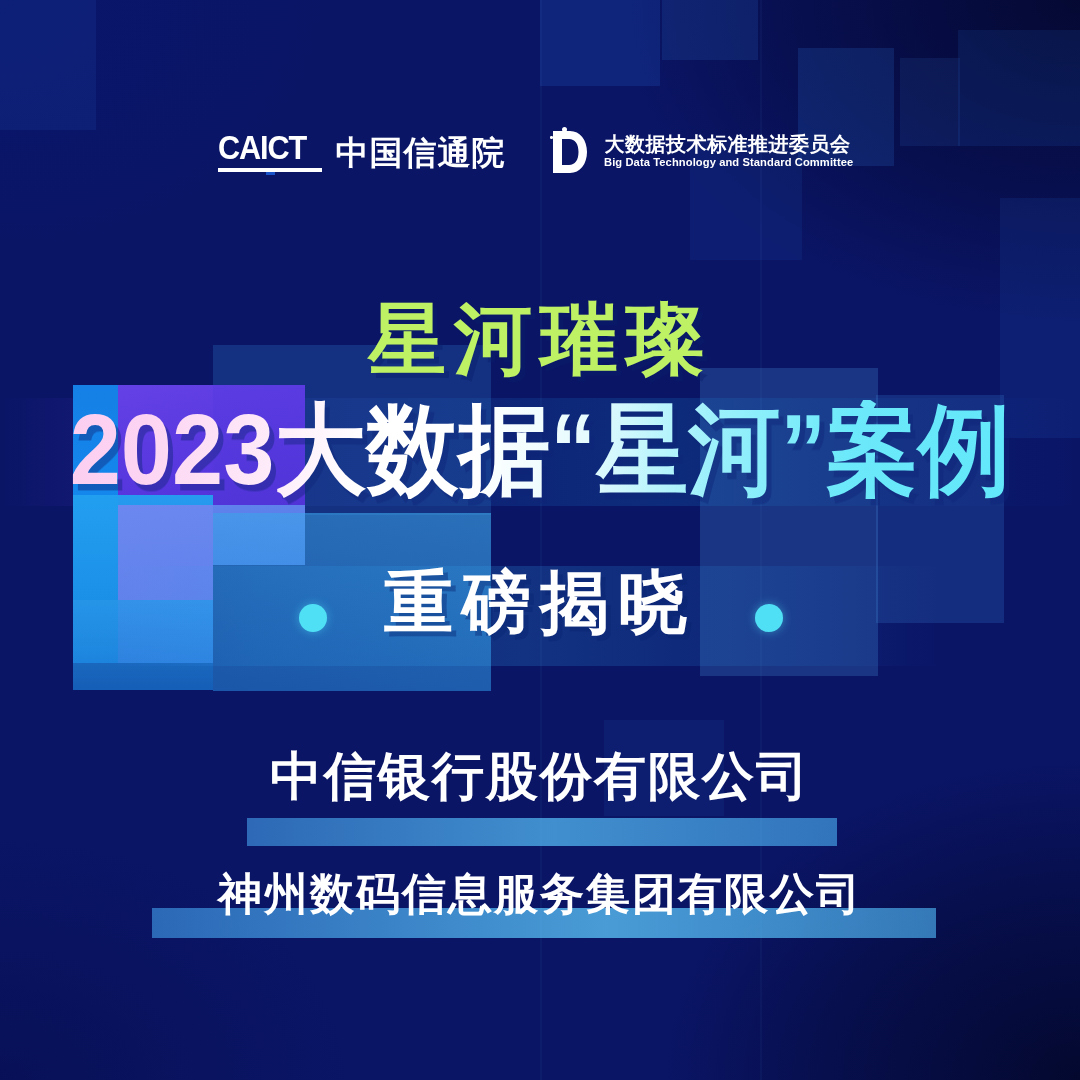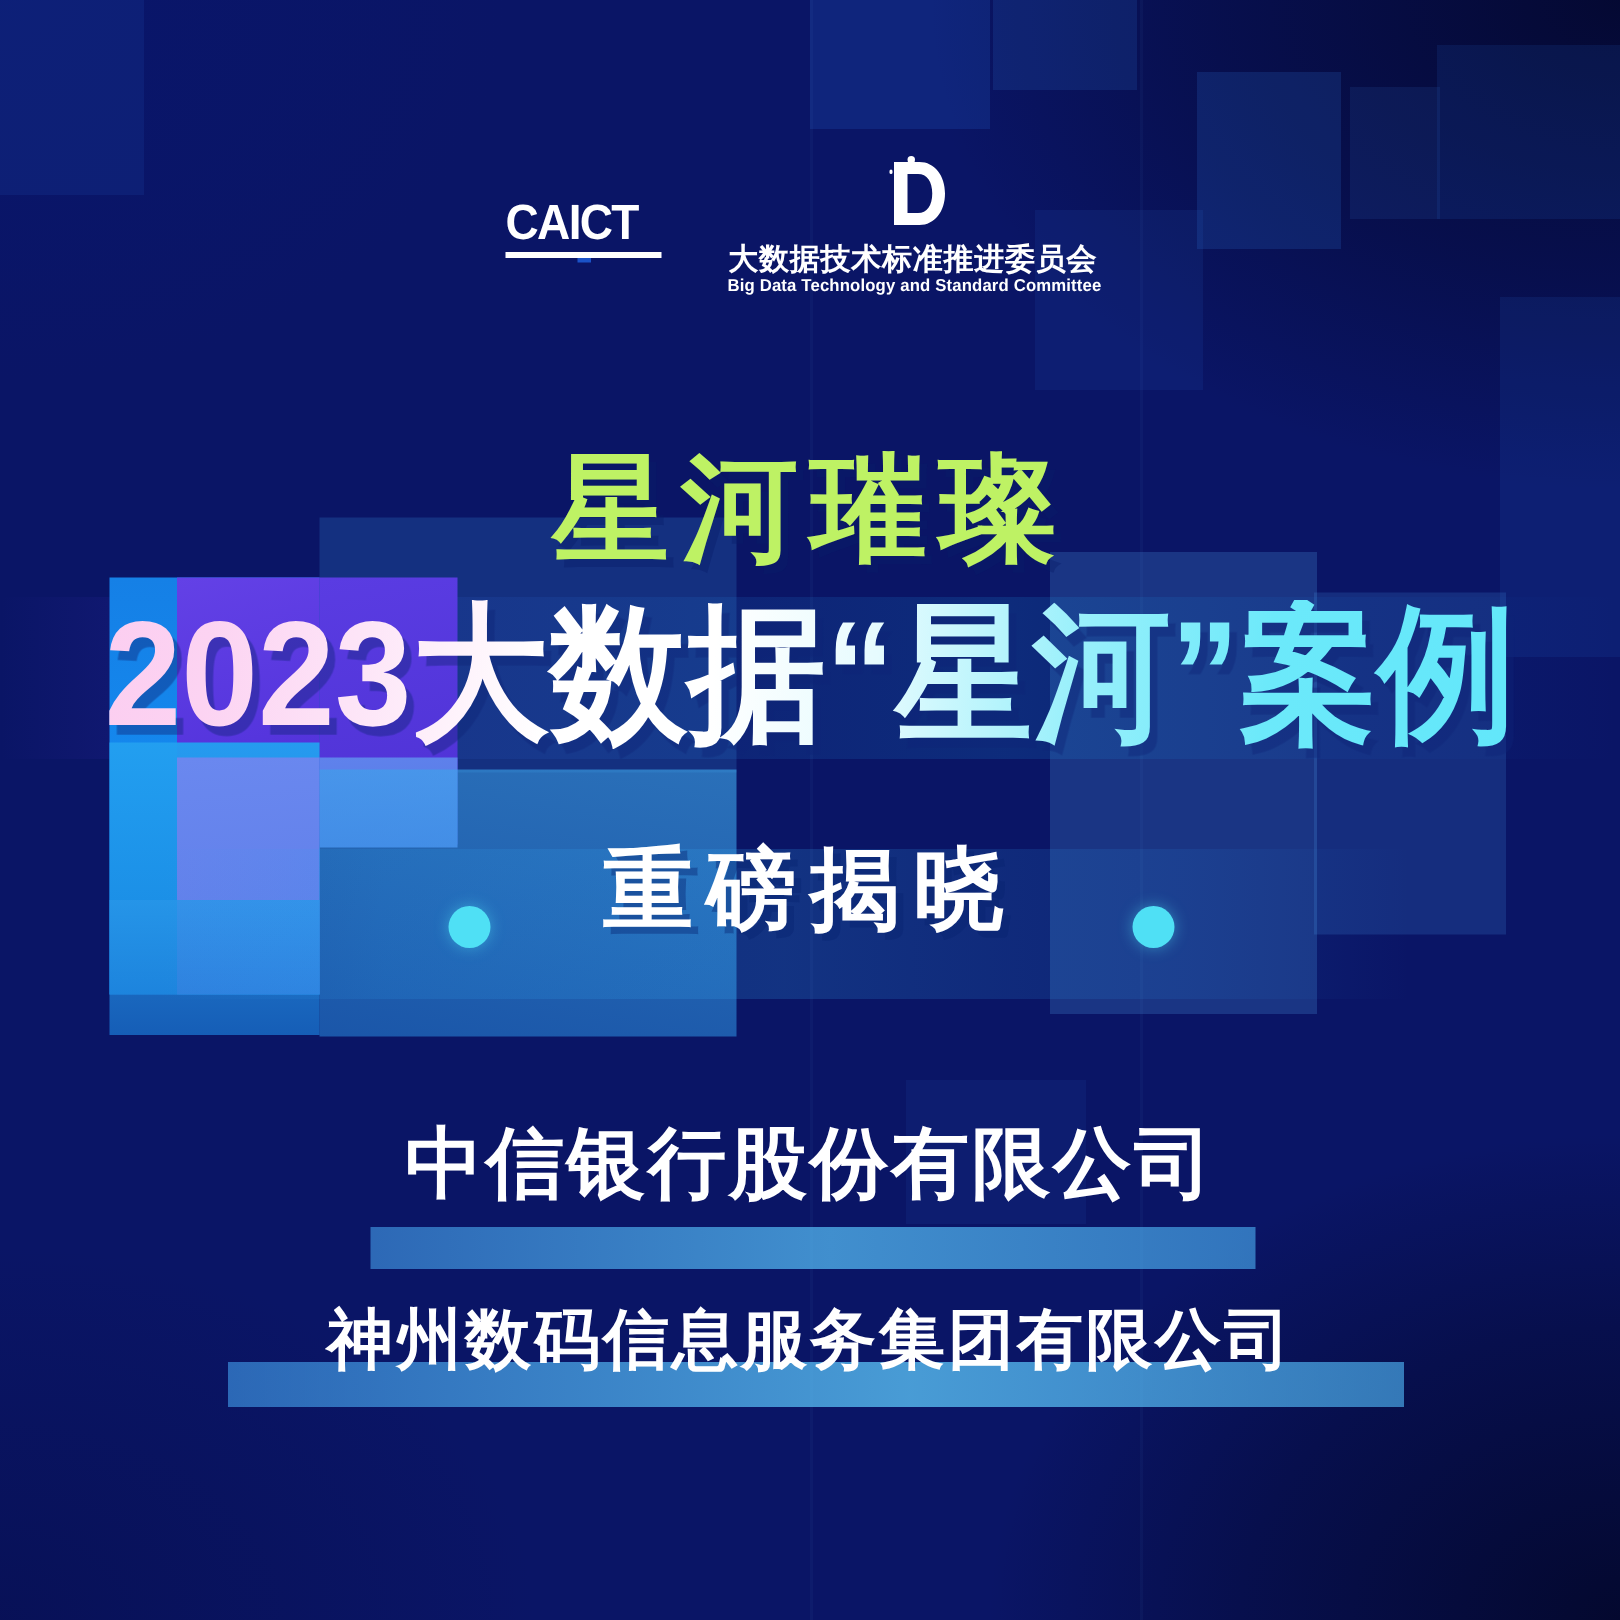--- a/index.html
+++ b/index.html
@@ -98,21 +98,21 @@
   .logo-caict{display:flex;align-items:flex-end;gap:13px;}
   .caict-mark{position:relative;display:flex;flex-direction:column;align-items:flex-start;}
   .caict-word{font-weight:bold;font-size:33px;letter-spacing:-1.2px;color:#ffffff;
     line-height:1;font-family:"Liberation Sans",sans-serif;font-stretch:condensed;
     transform:scaleX(0.93);transform-origin:left bottom;}
   .caict-rule{width:104px;height:4px;background:#ffffff;margin-top:4px;position:relative;}
   .caict-rule::after{content:"";position:absolute;left:48px;top:4px;width:9px;height:3px;background:#1a52c8;}
   .caict-cn{font-size:33px;font-weight:bold;color:#ffffff;line-height:1;letter-spacing:1px;
     padding-bottom:3px;}
 
-  .logo-bigdata{display:flex;align-items:center;gap:11px;flex-direction:column;}
+  .logo-bigdata{display:flex;align-items:center;gap:11px;}
   .bd-mark{position:relative;width:44px;height:48px;}
   .bd-d{position:absolute;left:4px;top:4px;width:34px;height:42px;}
   .bd-dots{position:absolute;left:0px;top:0px;width:22px;height:16px;}
   .bd-dots i{position:absolute;background:#ffffff;border-radius:50%;display:block;}
   .bd-text{display:flex;flex-direction:column;gap:3px;}
   .bd-cn{font-size:20px;font-weight:bold;color:#ffffff;letter-spacing:0.5px;line-height:1;}
   .bd-en{font-size:11.5px;font-weight:bold;color:#ffffff;letter-spacing:0.1px;line-height:1;
     transform:scaleX(0.97);transform-origin:left center;}
 
   
@@ -132,22 +132,22 @@
       #ffffff 34%,
       #ffffff 44%,
       #e6fbfe 54%,
       #9af0fb 66%,
       #6ce9fa 78%,
       #5ee6fa 100%);
     -webkit-background-clip:text;background-clip:text;color:transparent;
     filter:drop-shadow(5px 6px 0 rgba(14,36,118,0.42));
     transform:scaleY(1.08);transform-origin:center top;}
 
-  .line3{top:568px;font-size:60px;letter-spacing:9px;color:#ffffff;
-    text-shadow:5px 5px 0 rgba(8,34,112,0.40);font-family:Liberation Mono, monospace;}
+  .line3{top:568px;font-size:69px;letter-spacing:9px;color:#ffffff;
+    text-shadow:5px 5px 0 rgba(8,34,112,0.40);}
 
   .dot{position:absolute;width:28px;height:28px;border-radius:50%;
     background:#4fe0f5;box-shadow:0 0 10px rgba(79,224,245,0.45);}
   .dot-l{left:299px;top:604px;}
   .dot-r{left:755px;top:604px;}
 
   
   #companies{position:absolute;left:0;top:0;width:1080px;}
   .co{position:absolute;width:1080px;text-align:center;white-space:nowrap;
     font-size:52px;font-weight:bold;color:#ffffff;line-height:1;letter-spacing:2px;}
@@ -195,20 +195,21 @@
   <div class="seam" style="left:540px;"></div>
   <div class="seam" style="left:760px;"></div>
 
   <div id="header">
 
     <div class="logo-caict">
       <div class="caict-mark">
         <div class="caict-word">CAICT</div>
         <div class="caict-rule"></div>
       </div>
+      <div class="caict-cn">中国信通院</div>
     </div>
 
     <div class="logo-bigdata">
       <div class="bd-mark">
         <svg class="bd-d" viewBox="0 0 34 42" xmlns="http://www.w3.org/2000/svg">
           <path d="M0 0 H17 C27 0 34 9 34 21 C34 33 27 42 17 42 H0 Z
                    M9 8 V34 H16 C22 34 25.5 29 25.5 21 C25.5 13 22 8 16 8 Z" fill="#ffffff"></path>
         </svg>
         <div class="bd-dots">
           <i style="left:13px;top:0px;width:5px;height:5px;"></i>

